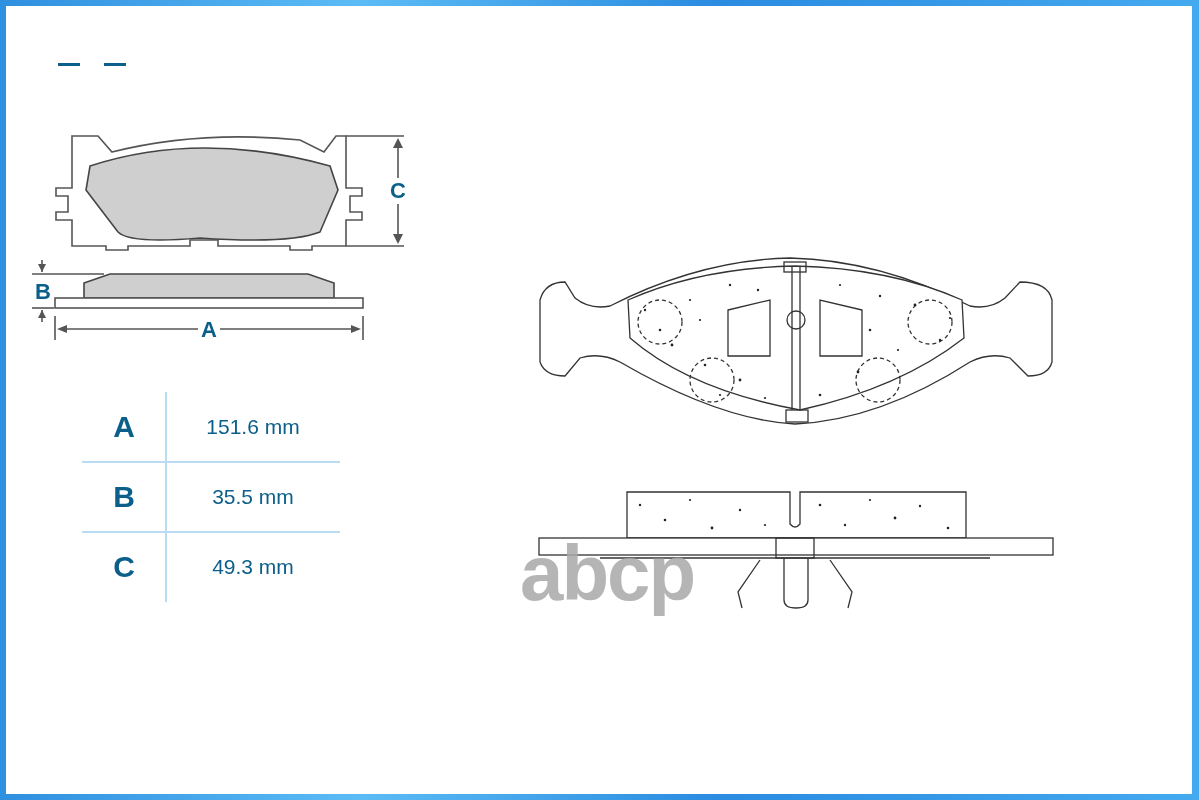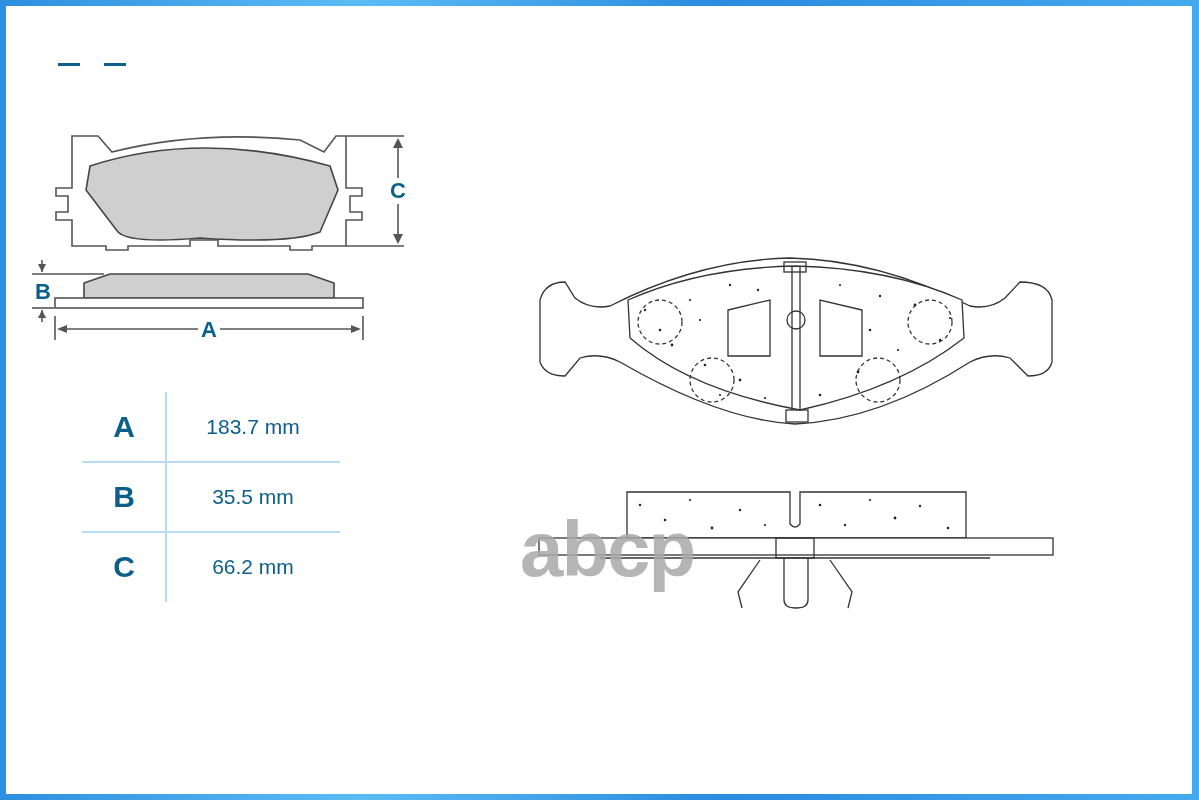--- a/index.html
+++ b/index.html
@@ -9,21 +9,21 @@
   .title { position:absolute; left:46px; top:38px; height:52px; display:flex; align-items:center; color:#0b5f8a; }
   .title .dash { width:22px; height:3px; background:#0b5f8a; margin:0 12px; }
   .title .code { font-weight:bold; font-size:46px; letter-spacing:0.5px; }
   svg { position:absolute; left:0; top:0; }
   .dim-table { position:absolute; left:82px; top:392px; width:258px; height:210px; }
   .dim-row { position:absolute; left:0; width:258px; height:70px; display:flex; align-items:center; }
   .dim-letter { width:84px; text-align:center; font-weight:bold; font-size:30px; color:#0b5f8a; }
   .dim-value { flex:1; text-align:center; font-size:21px; color:#0b5f8a; }
   .vline { position:absolute; left:83px; top:0; width:2px; height:210px; background:#b9dcf3; }
   .hline { position:absolute; left:0; width:258px; height:2px; background:#b9dcf3; }
-  .wm { position:absolute; left:520px; top:504px; font-size:78px; font-weight:bold; color:#a9a9a9; opacity:0.85; letter-spacing:-2px; }
+  .wm { position:absolute; left:520px; top:528px; font-size:78px; font-weight:bold; color:#a9a9a9; opacity:0.85; letter-spacing:-2px; }
 </style>
 </head>
 <body>
 
 <div class="frame"></div>
 <div class="sheet"></div>
 
 <div class="title">
   <span class="dash"></span>
   <span class="dash"></span>
@@ -130,25 +130,25 @@
 <div style="position:absolute;left:388px;top:178px;width:20px;height:26px;background:#fff;text-align:center;font-weight:bold;font-size:22px;color:#0b5f8a;">C</div>
 <div style="position:absolute;left:33px;top:279px;width:20px;height:26px;text-align:center;font-weight:bold;font-size:22px;color:#0b5f8a;">B</div>
 <div style="position:absolute;left:199px;top:317px;width:20px;height:26px;background:#fff;text-align:center;font-weight:bold;font-size:22px;color:#0b5f8a;">A</div>
 
 <div class="dim-table">
   <div class="vline"></div>
   <div class="hline" style="top:69px;"></div>
   <div class="hline" style="top:139px;"></div>
   <div class="dim-row" style="top:0;">
     <span class="dim-letter">A</span>
-    <span class="dim-value">183.7 mm</span>
+    <span class="dim-value">151.6 mm</span>
   </div>
   <div class="dim-row" style="top:70px;">
     <span class="dim-letter">B</span>
     <span class="dim-value">35.5 mm</span>
   </div>
   <div class="dim-row" style="top:140px;">
     <span class="dim-letter">C</span>
-    <span class="dim-value">66.2 mm</span>
+    <span class="dim-value">49.3 mm</span>
   </div>
 </div>
 
 <div class="wm">abcp</div>
 
 </body></html>

